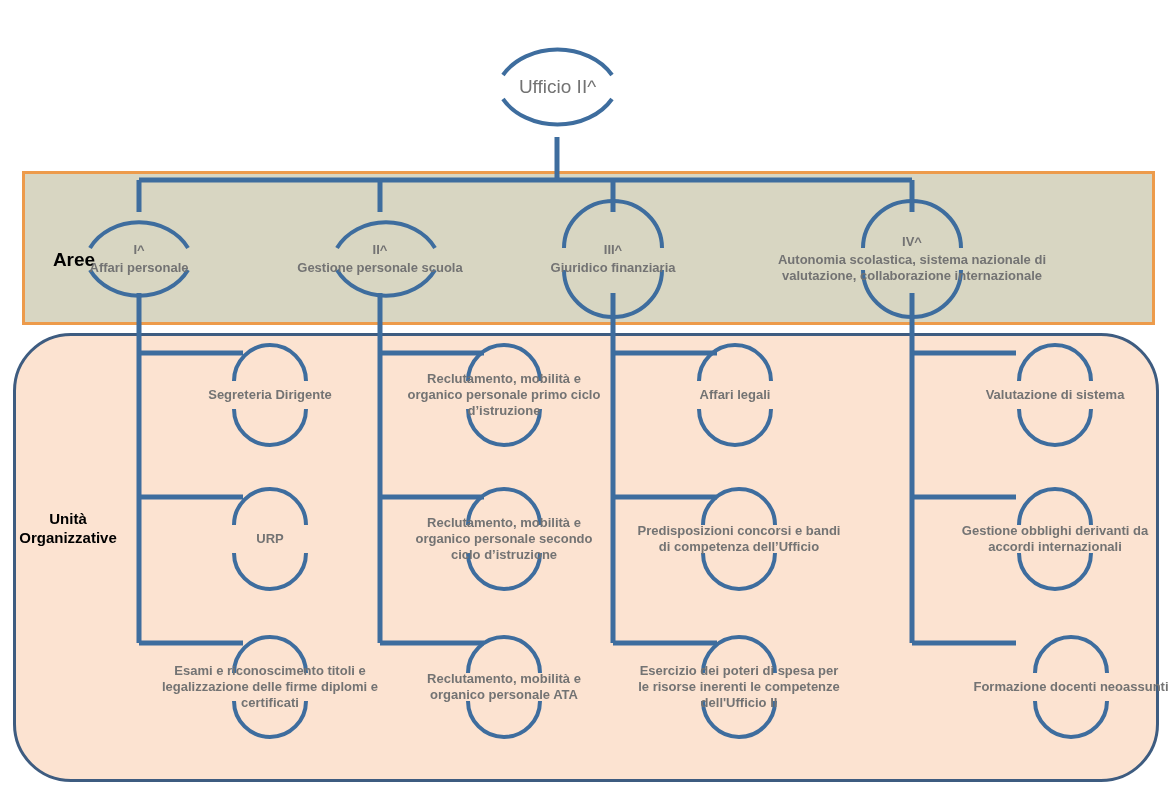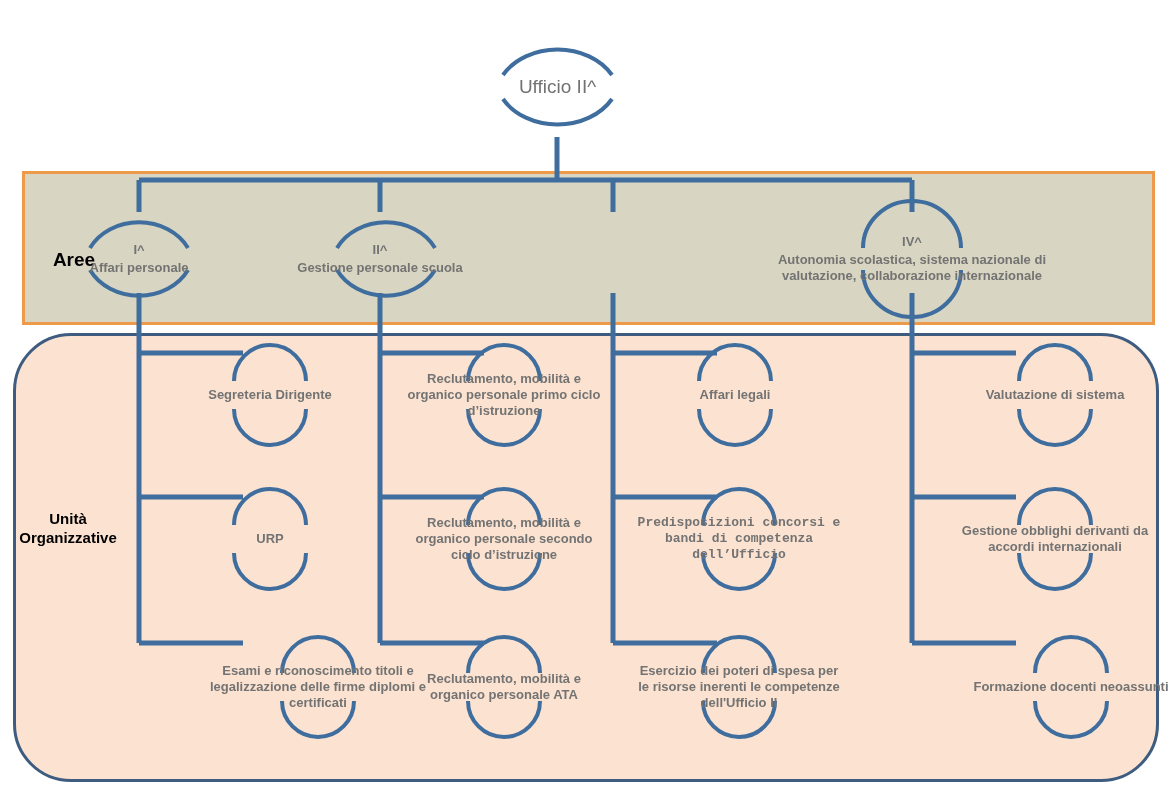--- a/index.html
+++ b/index.html
@@ -185,20 +185,30 @@
     <svg class="node-arcs" width="198" height="94" viewBox="0 0 198 94">
       <path d="M56,36 A55,47 0 0 1 154,36" fill="none" stroke="#3e6d9e" stroke-width="4"></path>
       <path d="M56,58 A55,47 0 0 0 154,58" fill="none" stroke="#3e6d9e" stroke-width="4"></path>
     </svg>
     <div class="node-text">
       <span class="roman">II^</span>
       <span>Gestione personale scuola</span>
     </div>
   </div>
 
+  <div class="node area" style="left:528px; top:212px; width:170px; height:94px;">
+    <svg class="node-arcs" width="170" height="94" viewBox="0 0 170 94">
+      <path d="M36,36 A49,47 0 0 1 134,36" fill="none" stroke="#3e6d9e" stroke-width="4"></path>
+      <path d="M36,58 A49,47 0 0 0 134,58" fill="none" stroke="#3e6d9e" stroke-width="4"></path>
+    </svg>
+    <div class="node-text">
+      <span class="roman">III^</span>
+      <span>Giuridico finanziaria</span>
+    </div>
+  </div>
 
   <div class="node area" style="left:752px; top:212px; width:320px; height:94px;">
     <svg class="node-arcs" width="320" height="94" viewBox="0 0 320 94">
       <path d="M111,36 A49,47 0 0 1 209,36" fill="none" stroke="#3e6d9e" stroke-width="4"></path>
       <path d="M111,58 A49,47 0 0 0 209,58" fill="none" stroke="#3e6d9e" stroke-width="4"></path>
     </svg>
     <div class="node-text">
       <span class="roman">IV^</span>
       <span>Autonomia scolastica, sistema nazionale di valutazione, collaborazione internazionale</span>
     </div>
@@ -217,21 +227,21 @@
   <div class="node unit" style="left:170px; top:489px; width:200px; height:100px;">
     <svg class="node-arcs" width="200" height="100" viewBox="0 0 200 100">
       <path d="M64,36 A36,36 0 0 1 136,36" fill="none" stroke="#3e6d9e" stroke-width="4"></path>
       <path d="M64,64 A36,36 0 0 0 136,64" fill="none" stroke="#3e6d9e" stroke-width="4"></path>
     </svg>
     <div class="node-text">
       <span>URP</span>
     </div>
   </div>
 
-  <div class="node unit" style="left:160px; top:635px; width:220px; height:104px;margin-left:48px;">
+  <div class="node unit" style="left:160px; top:635px; width:220px; height:104px;">
     <svg class="node-arcs" width="220" height="104" viewBox="0 0 220 104">
       <path d="M74,38 A36,36 0 0 1 146,38" fill="none" stroke="#3e6d9e" stroke-width="4"></path>
       <path d="M74,66 A36,36 0 0 0 146,66" fill="none" stroke="#3e6d9e" stroke-width="4"></path>
     </svg>
     <div class="node-text">
       <span>Esami e riconoscimento titoli e legalizzazione delle firme diplomi e certificati</span>
     </div>
   </div>
 
   <div class="node unit" style="left:400px; top:345px; width:208px; height:100px;">
@@ -267,21 +277,21 @@
   <div class="node unit" style="left:635px; top:345px; width:200px; height:100px;">
     <svg class="node-arcs" width="200" height="100" viewBox="0 0 200 100">
       <path d="M64,36 A36,36 0 0 1 136,36" fill="none" stroke="#3e6d9e" stroke-width="4"></path>
       <path d="M64,64 A36,36 0 0 0 136,64" fill="none" stroke="#3e6d9e" stroke-width="4"></path>
     </svg>
     <div class="node-text">
       <span>Affari legali</span>
     </div>
   </div>
 
-  <div class="node unit" style="left:635px; top:489px; width:208px; height:100px;font-family:Liberation Mono, monospace;">
+  <div class="node unit" style="left:635px; top:489px; width:208px; height:100px;">
     <svg class="node-arcs" width="208" height="100" viewBox="0 0 208 100">
       <path d="M68,36 A36,36 0 0 1 140,36" fill="none" stroke="#3e6d9e" stroke-width="4"></path>
       <path d="M68,64 A36,36 0 0 0 140,64" fill="none" stroke="#3e6d9e" stroke-width="4"></path>
     </svg>
     <div class="node-text">
       <span>Predisposizioni concorsi e bandi di competenza dell’Ufficio</span>
     </div>
   </div>
 
   <div class="node unit" style="left:633px; top:635px; width:212px; height:104px;text-decoration:underline;">

